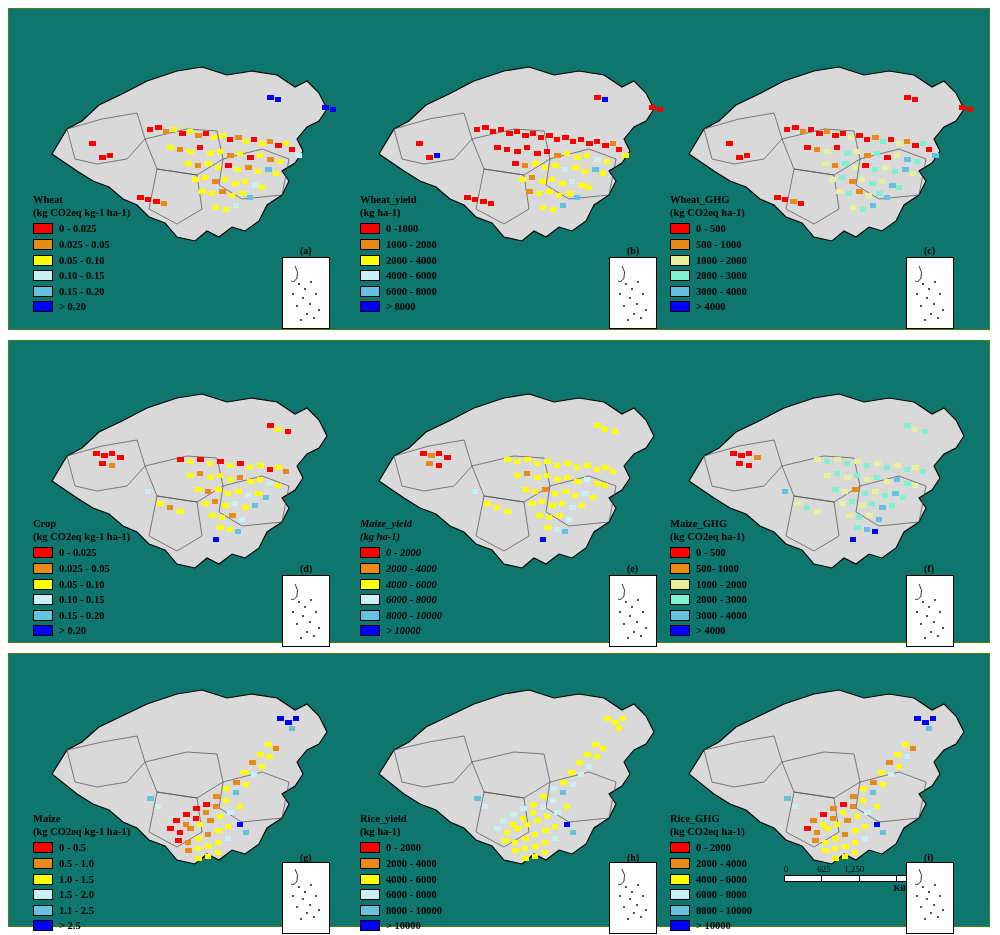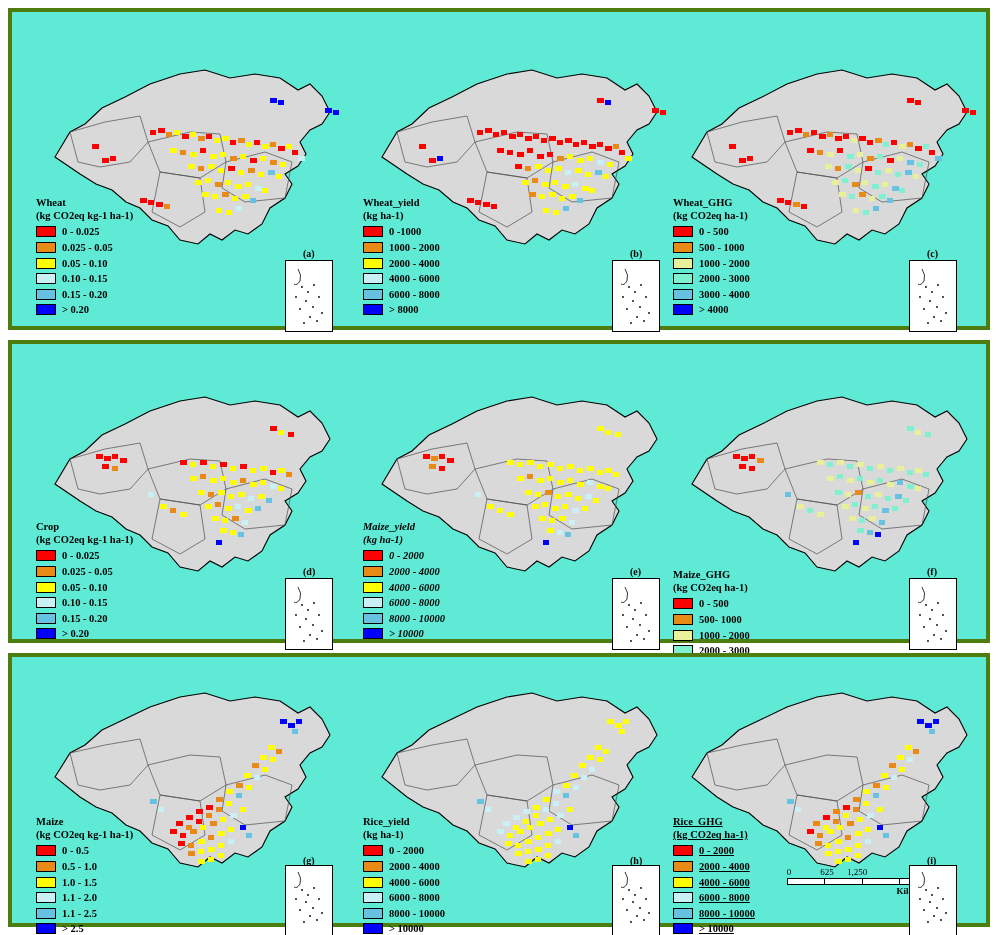--- a/index.html
+++ b/index.html
@@ -1,19 +1,19 @@
 <!DOCTYPE html>
 <html><head>
 <meta charset="utf-8">
 <style>
   html,body{margin:0;padding:0;background:#ffffff;}
   body{width:1000px;height:935px;font-family:"Liberation Serif",serif;color:#000;}
   .page{position:relative;width:1000px;height:935px;}
 
-  .panel{position:absolute;left:8px;width:982px;border:4px solid #4d7c0f;background:#5eead4;box-sizing:border-box;}
+  .panel{position:absolute;left:8px;width:982px;border:1px solid #4d7c0f;background:#0f766e;box-sizing:border-box;}
   #panel-row-1{top:8px;height:322px;}
   #panel-row-2{top:340px;height:303px;}
   #panel-row-3{top:653px;height:274px;}
 
   .col-title{position:absolute;font-weight:bold;font-size:15px;text-align:center;width:300px;}
 
   .mapcell{position:absolute;top:0;width:327px;height:100%;}
 
   
   .mapwrap{position:absolute;left:0;top:0;width:327px;height:100%;}
@@ -745,21 +745,21 @@
               <rect x="200" y="186" width="6" height="5" fill="#66c2e0"></rect>
             <rect x="208" y="188" width="6" height="5" fill="#0000ff"></rect>
             <rect x="186" y="196" width="6" height="5" fill="#0000ff"></rect>
             <rect x="130" y="160" width="7" height="5" fill="#e8f09a"></rect>
               <rect x="140" y="164" width="6" height="5" fill="#7ff0d0"></rect>
             <rect x="150" y="168" width="7" height="5" fill="#e8f09a"></rect>
             <rect x="118" y="148" width="6" height="5" fill="#66c2e0"></rect>
           </g>
         </svg>
       </div>
-      <div class="legend" style="left:6px;top:176px;margin-top:48px;">
+      <div class="legend" style="left:6px;top:176px;">
         <div class="ltitle">Maize_GHG</div>
         <div class="lunits">(kg CO2eq ha-1)</div>
         <div class="lrow">
             <span class="sw" style="background:#ff0000"></span>
             <span class="lbl">0 - 500</span>
           </div>
         <div class="lrow">
             <span class="sw" style="background:#e98a17"></span>
             <span class="lbl">500- 1000</span>
           </div>
@@ -874,21 +874,21 @@
         <div class="lrow">
             <span class="sw" style="background:#e98a17"></span>
             <span class="lbl">0.5 - 1.0</span>
           </div>
         <div class="lrow">
             <span class="sw" style="background:#ffff00"></span>
             <span class="lbl">1.0 - 1.5</span>
           </div>
         <div class="lrow">
             <span class="sw" style="background:#c8f0f5"></span>
-            <span class="lbl">1.1 - 2.0</span>
+            <span class="lbl">1.5 - 2.0</span>
           </div>
         <div class="lrow">
             <span class="sw" style="background:#66c2e0"></span>
             <span class="lbl">1.1 - 2.5</span>
           </div>
         <div class="lrow">
             <span class="sw" style="background:#0000ff"></span>
             <span class="lbl">&gt; 2.5</span>
           </div>
       </div>
@@ -1075,21 +1075,21 @@
             <rect x="168" y="202" width="7" height="5" fill="#ffff00"></rect>
               <rect x="178" y="200" width="6" height="5" fill="#ffff00"></rect>
             <rect x="188" y="196" width="6" height="5" fill="#ffff00"></rect>
             <rect x="210" y="168" width="6" height="5" fill="#0000ff"></rect>
               <rect x="216" y="176" width="6" height="5" fill="#66c2e0"></rect>
             <rect x="120" y="142" width="7" height="5" fill="#66c2e0"></rect>
               <rect x="128" y="150" width="6" height="5" fill="#c8f0f5"></rect>
           </g>
         </svg>
       </div>
-      <div class="legend" style="left:6px;top:158px;text-decoration:underline;">
+      <div class="legend" style="left:6px;top:158px;">
         <div class="ltitle">Rice_GHG</div>
         <div class="lunits">(kg CO2eq ha-1)</div>
         <div class="lrow">
             <span class="sw" style="background:#ff0000"></span>
             <span class="lbl">0 - 2000</span>
           </div>
         <div class="lrow">
             <span class="sw" style="background:#e98a17"></span>
             <span class="lbl">2000 - 4000</span>
           </div>

